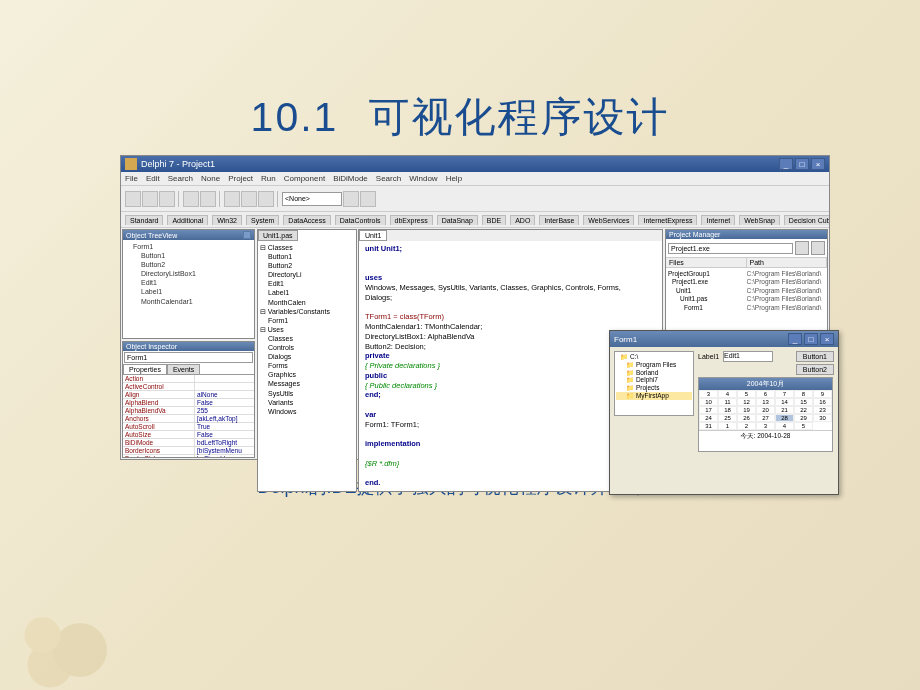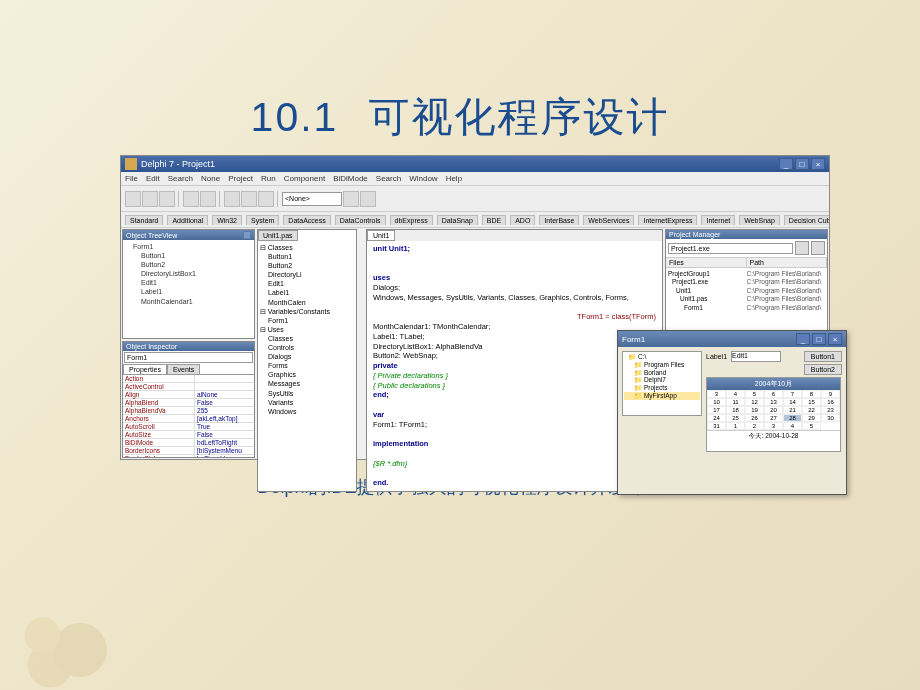--- a/index.html
+++ b/index.html
@@ -39,27 +39,27 @@
 .prop-grid { font-size: 6.5px; }
 .prop-row { display: flex; border-bottom: 1px solid #ddd; }
 .prop-name { width: 55%; padding: 0 2px; color: #800; border-right: 1px solid #ddd; }
 .prop-val { width: 45%; padding: 0 2px; color: #008; }
 .ide-center { flex: 1; display: flex; flex-direction: column; margin: 1px; }
 .center-split { display: flex; flex: 1; }
 .structure-panel { width: 100px; border: 1px solid #888; background: #fff; }
 .structure-tabs { display: flex; font-size: 7px; }
 .struct-tab { padding: 1px 4px; border: 1px solid #999; background: #ddd; }
 .struct-content { padding: 2px; font-size: 7px; line-height: 1.3; }
-.code-panel { flex: 1; border: 1px solid #888; background: #fff; margin-left: 9px; position: relative; }
+.code-panel { flex: 1; border: 1px solid #888; background: #fff; margin-left: 1px; position: relative; }
 .code-tabs { display: flex; font-size: 7px; background: #eee; }
 .code-tab { padding: 1px 5px; border: 1px solid #999; background: #fff; }
 .code-content { padding: 3px 6px; font-family: "Courier New", monospace; font-size: 7.5px; line-height: 1.3; }
 .code-kw { color: #008; font-weight: bold; }
 .code-comment { color: #080; font-style: italic; }
-.code-type { color: #800; text-align: right; }
+.code-type { color: #800; }
 .form-designer { position: absolute; left: 250px; top: 100px; width: 230px; height: 165px; background: #ede9d8; border: 1px solid #555; box-shadow: 2px 2px 5px rgba(0,0,0,0.3); }
 .form-title { background: linear-gradient(#6a8ab8, #4a6a98); color: #fff; font-size: 8px; padding: 2px 4px; display: flex; align-items: center; justify-content: space-between; }
 .form-body { padding: 4px; display: flex; gap: 4px; height: calc(100% - 16px); }
 .form-left { width: 80px; }
 .dir-tree { background: #fff; border: 1px solid #999; height: 65px; font-size: 6.5px; padding: 1px; line-height: 1.2; }
 .dir-item { padding-left: 4px; }
 .dir-item.l2 { padding-left: 10px; }
 .dir-item.sel { background: #fce8a0; }
 .form-right { flex: 1; }
 .form-row { display: flex; align-items: center; gap: 4px; margin-bottom: 2px; font-size: 7px; }
@@ -275,30 +275,30 @@
 
           <div class="code-panel">
             <div class="code-tabs">
                 <span class="code-tab">Unit1</span>
               </div>
             <div class="code-content" id="code-content">
                 <div class="code-kw">unit Unit1;</div>
                 <div>&nbsp;</div>
                 <div>&nbsp;</div>
                 <div class="code-kw">uses</div>
+                <div>  Windows, Messages, SysUtils, Variants, Classes, Graphics, Controls, Forms,</div>
                 <div>  Dialogs;</div>
-                <div>  Windows, Messages, SysUtils, Variants, Classes, Graphics, Controls, Forms,</div>
                 <div>&nbsp;</div>
                 <div class="code-type">  TForm1 = class(TForm)</div>
                 <div>    MonthCalendar1: TMonthCalendar;</div>
-                <div>    Label1: TLabel;</div>
                 <div>    DirectoryListBox1: AlphaBlendVa</div>
-                <div>    Button2: WebSnap;</div>
+                <div>    Button2: Decision;</div>
                 <div class="code-kw">  private</div>
                 <div class="code-comment">    { Private declarations }</div>
+                <div class="code-kw">  public</div>
                 <div class="code-comment">    { Public declarations }</div>
                 <div class="code-kw">  end;</div>
                 <div>&nbsp;</div>
                 <div class="code-kw">var</div>
                 <div>  Form1: TForm1;</div>
                 <div>&nbsp;</div>
                 <div class="code-kw">implementation</div>
                 <div>&nbsp;</div>
                 <div class="code-comment">{$R *.dfm}</div>
                 <div>&nbsp;</div>

